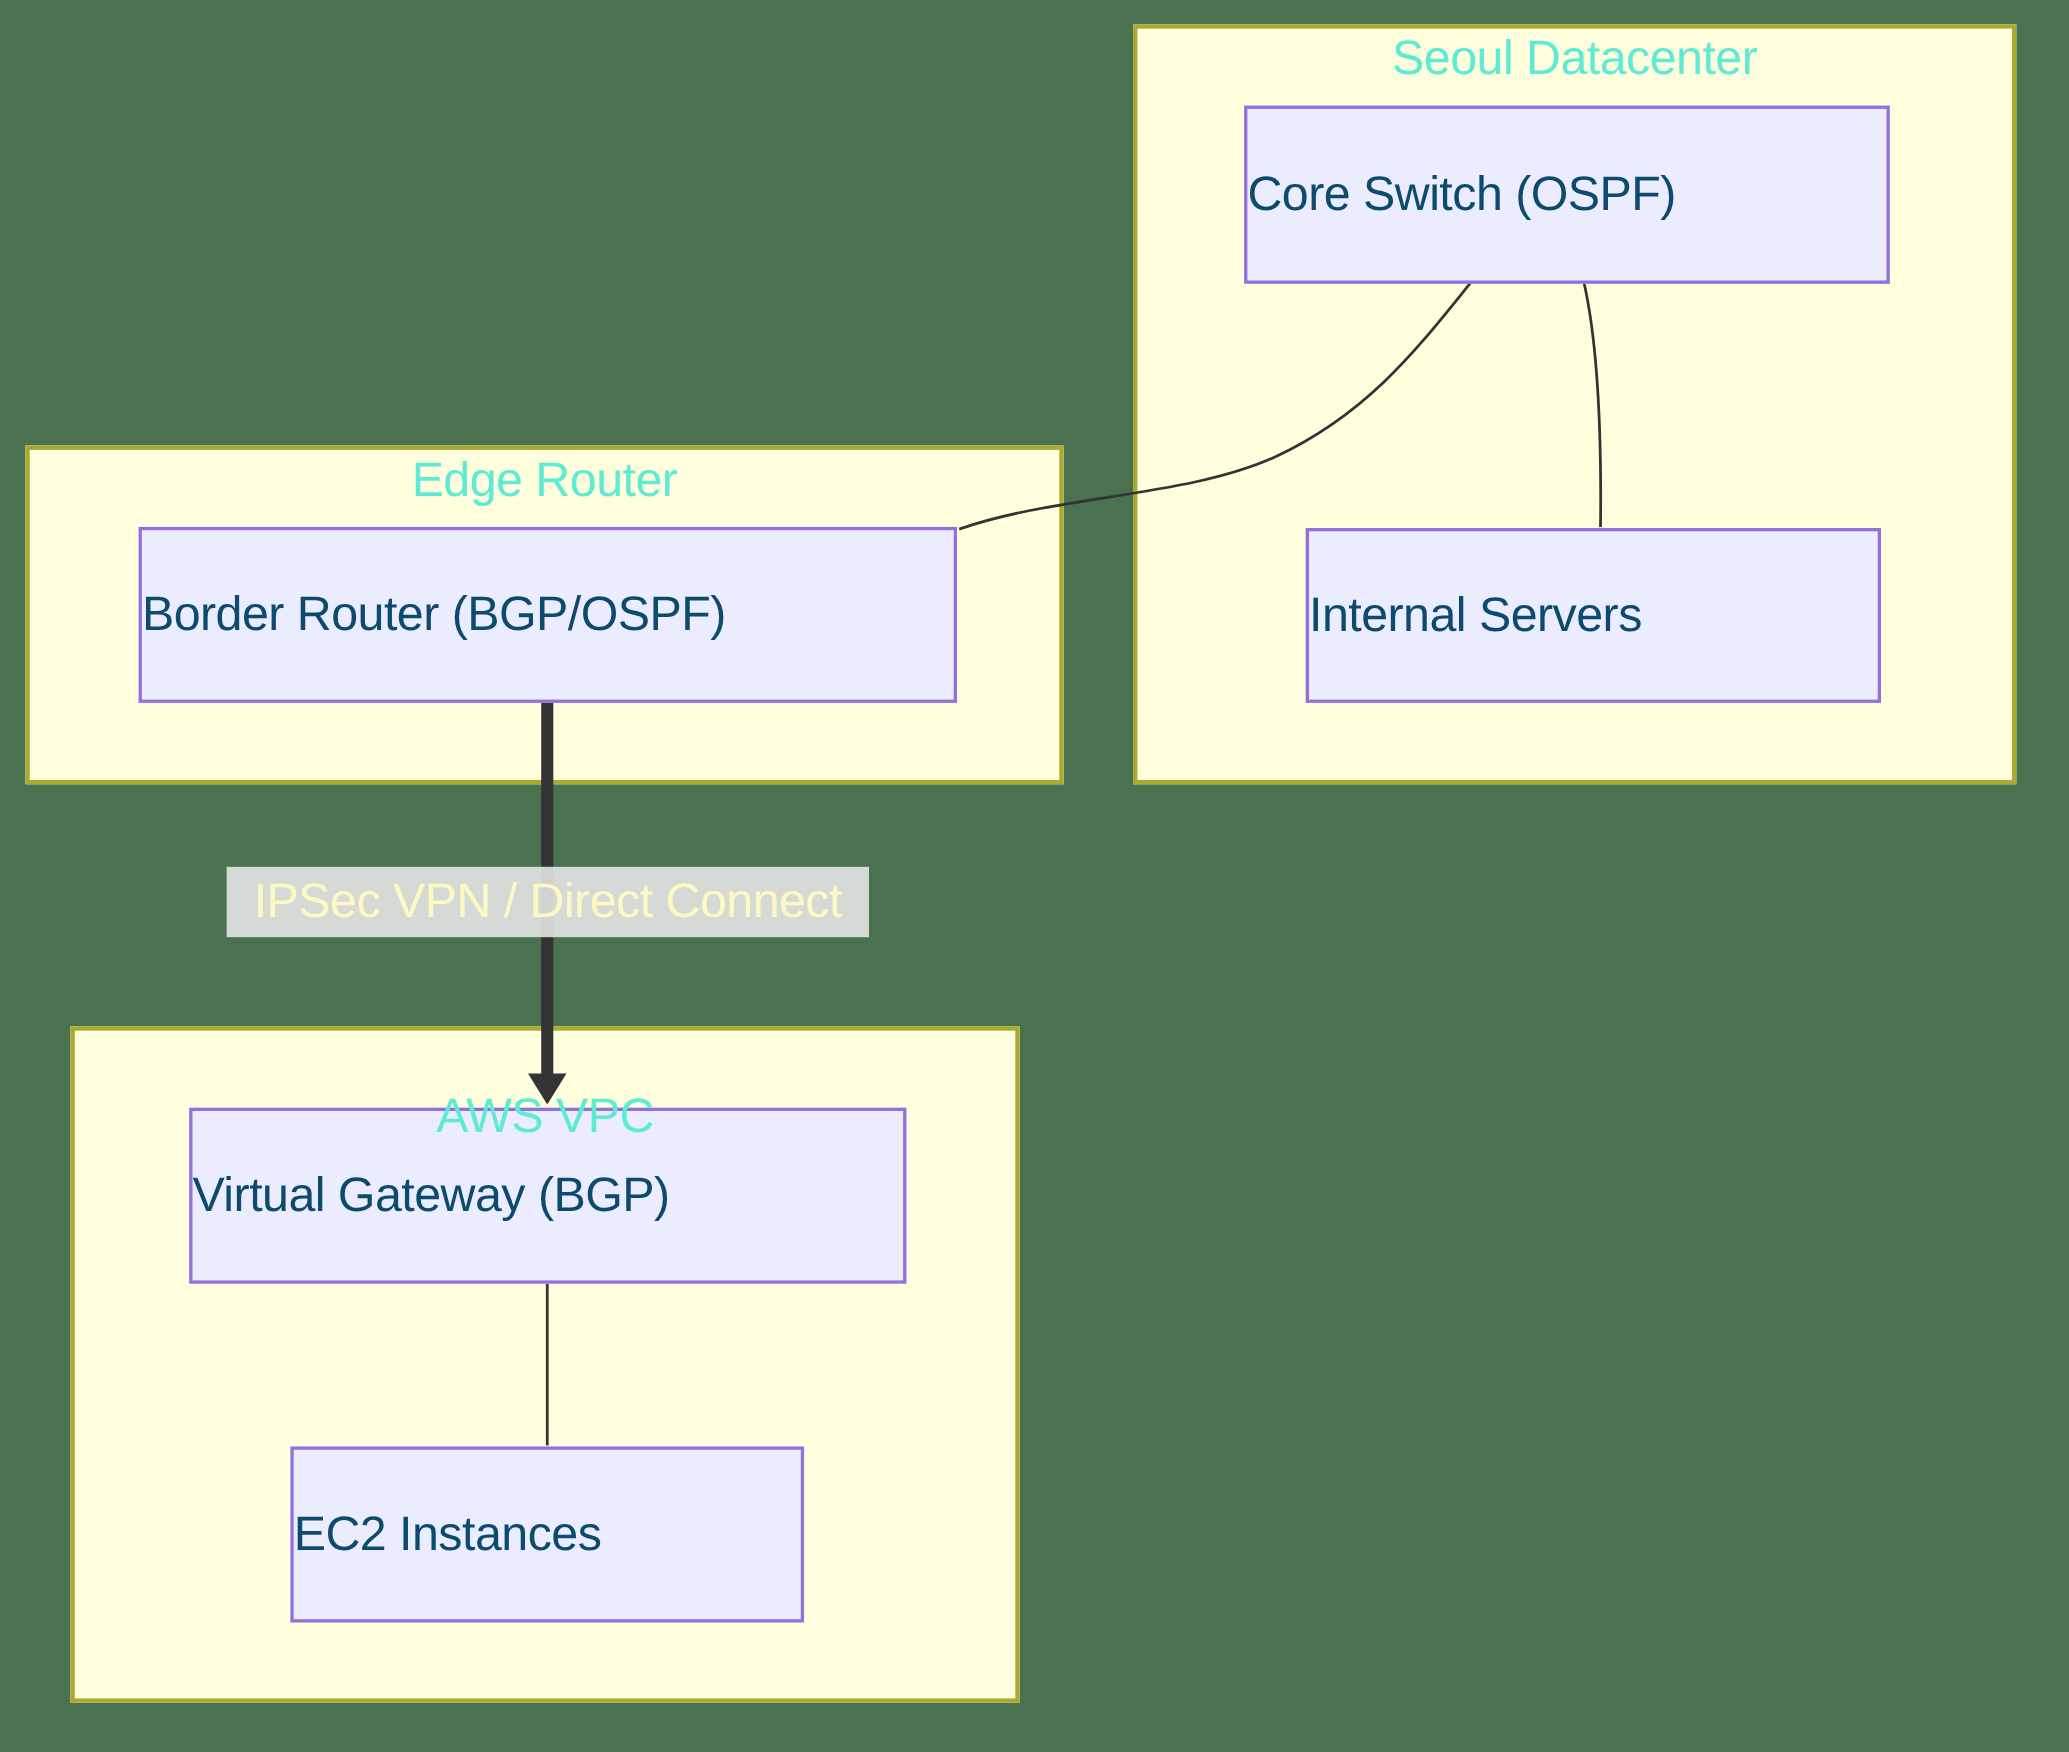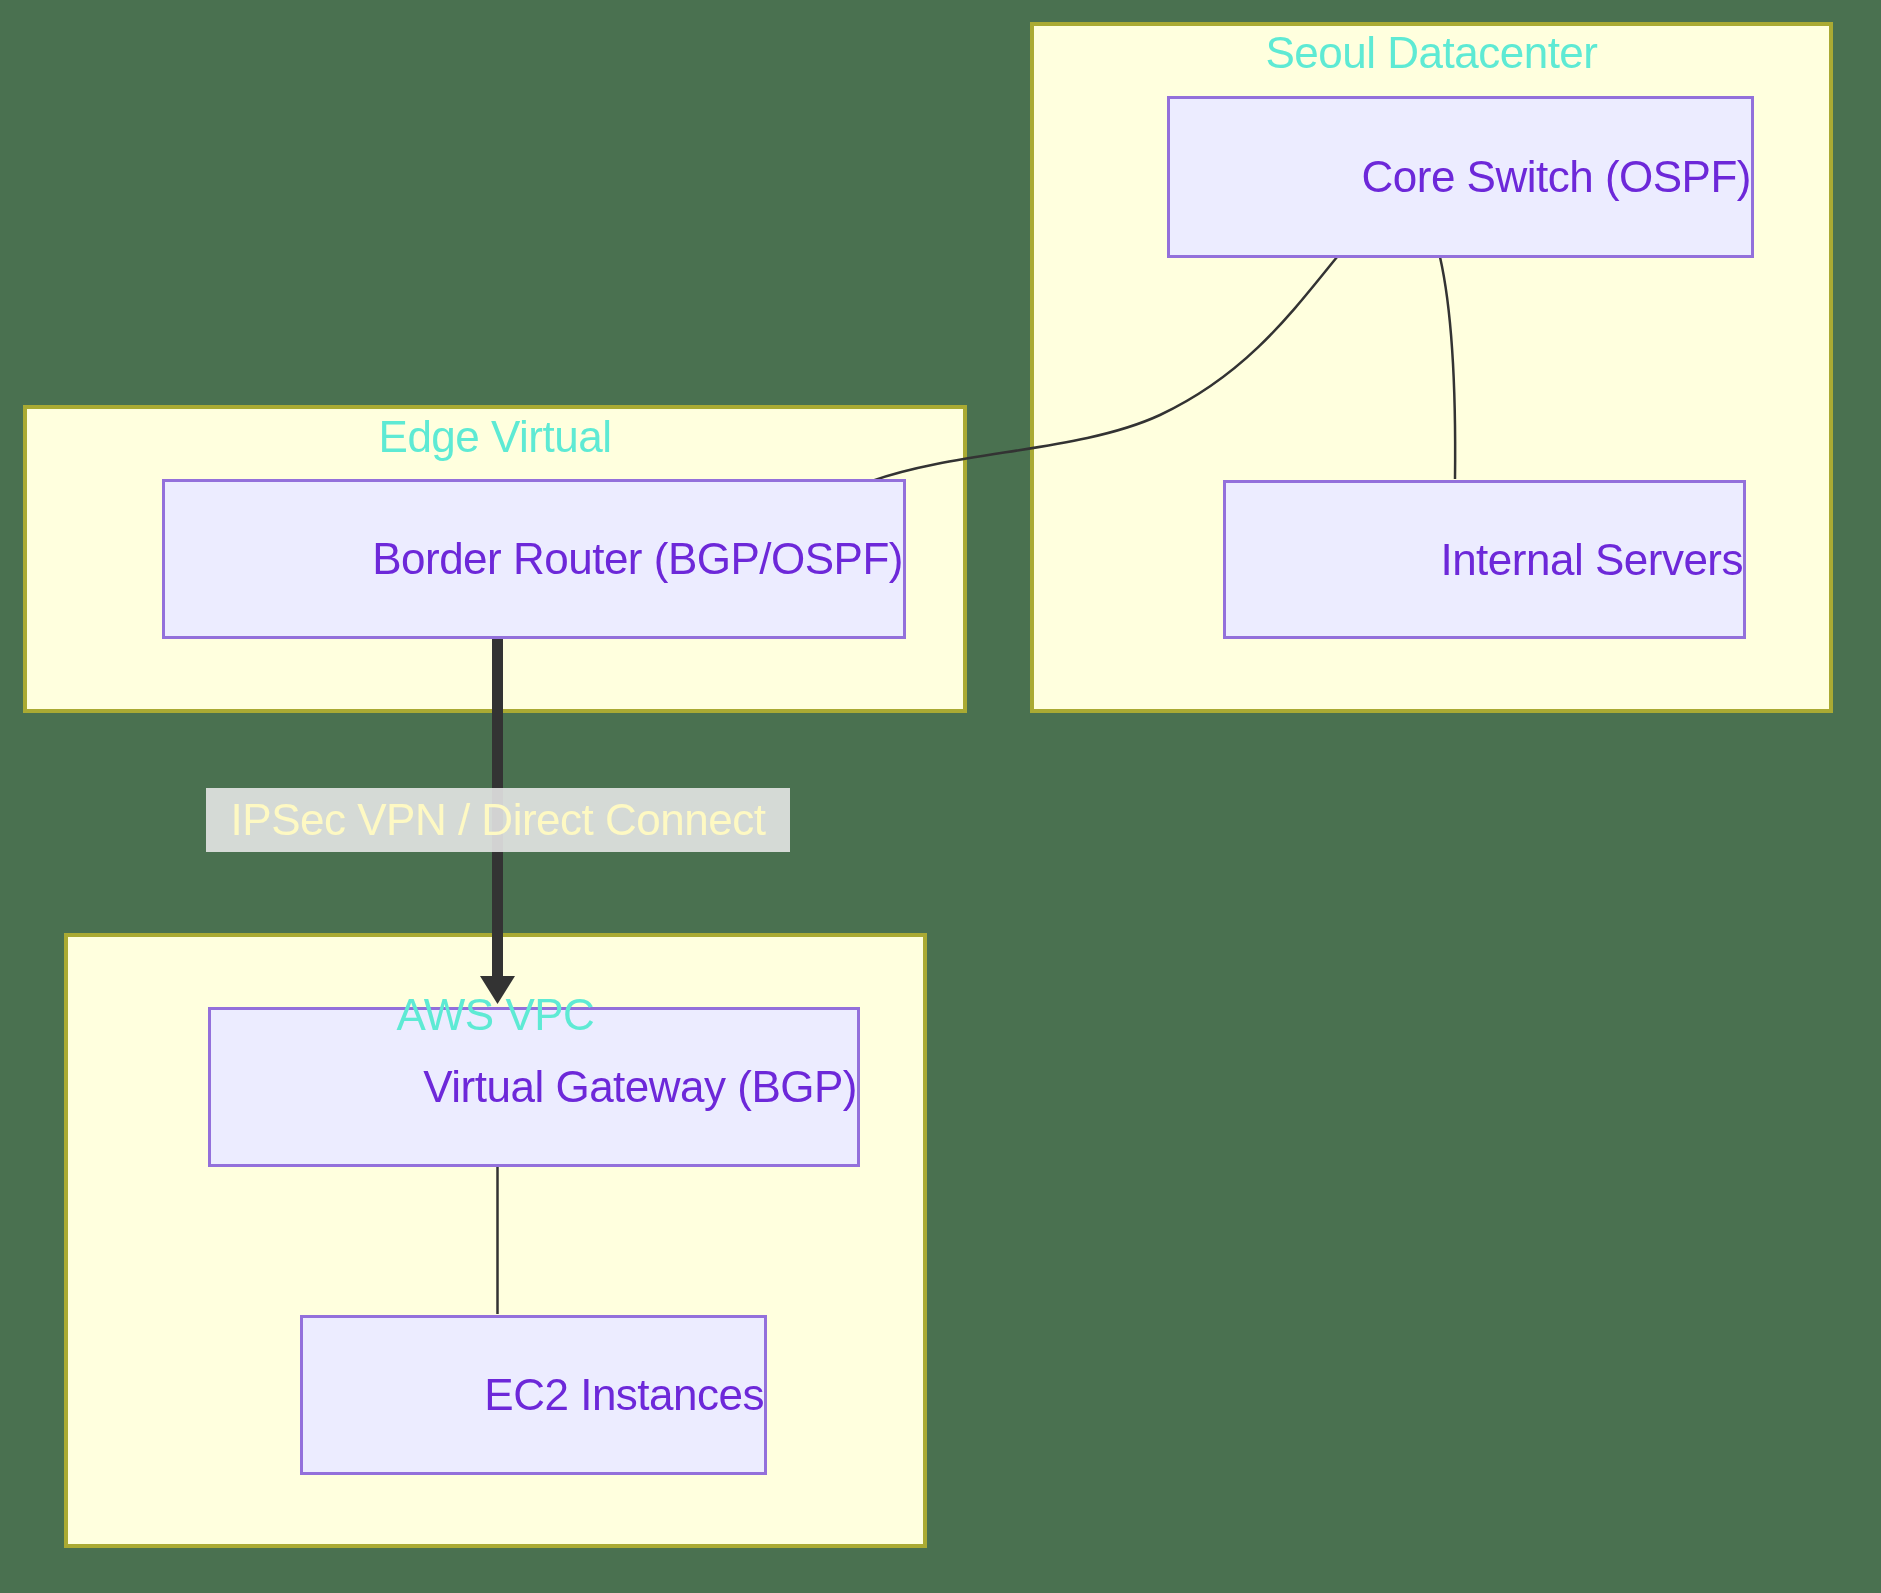--- a/index.html
+++ b/index.html
@@ -31,26 +31,25 @@
   }
   .edges-layer{
     position:absolute;left:0;top:0;width:1881px;height:1593px;
     z-index:2;
   }
   .node{
     position:absolute;
     background:#ECECFF;
     border:3px solid #9370DB;
     box-sizing:border-box;
-    display:flex;align-items:center;justify-content:flex-end;
+    display:flex;align-items:center;justify-content:flex-start;
     font-size:44px;
     letter-spacing:-0.5px;
-    color:#6d28d9;
+    color:#0c4a6e;
     z-index:3;
-    margin-left:36px;
   }
   .edge-label{
     position:absolute;
     left:206px;top:788px;width:584px;height:64px;
     background:rgba(232,232,232,0.88);
     display:flex;align-items:center;justify-content:center;
     font-size:44px;
     letter-spacing:-0.5px;
     color:#fef9c3;
     z-index:4;
@@ -80,21 +79,21 @@
 
   <svg class="edges-layer" width="1881" height="1593" viewBox="0 0 1881 1593">
     <path d="M 1337 257 C 1290 315, 1245 375, 1160 415 C 1080 452, 960 450, 872 481" fill="none" stroke="#333333" stroke-width="2.5"></path>
     <path d="M 1440 257 C 1452 310, 1456 395, 1455 479" fill="none" stroke="#333333" stroke-width="2.5"></path>
     <path d="M 497.5 639 L 497.5 978" fill="none" stroke="#333333" stroke-width="11"></path>
     <polygon points="497.5,1004 480,976 515,976" fill="#333333"></polygon>
     <path d="M 497.5 1167 L 497.5 1314" fill="none" stroke="#333333" stroke-width="2.5"></path>
   </svg>
 
   <div class="cluster-label cluster-label-seoul">Seoul Datacenter</div>
-  <div class="cluster-label cluster-label-edge">Edge Virtual</div>
+  <div class="cluster-label cluster-label-edge">Edge Router</div>
   <div class="cluster-label cluster-label-aws">AWS VPC</div>
 
   <div class="node node-core-switch">
     <span>Core Switch (OSPF)</span>
   </div>
   <div class="node node-internal-servers">
     <span>Internal Servers</span>
   </div>
   <div class="node node-virtual-gateway">
     <span>Virtual Gateway (BGP)</span>

